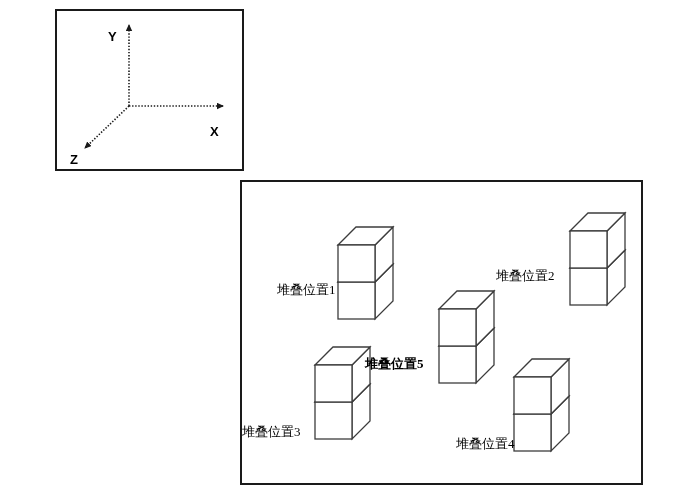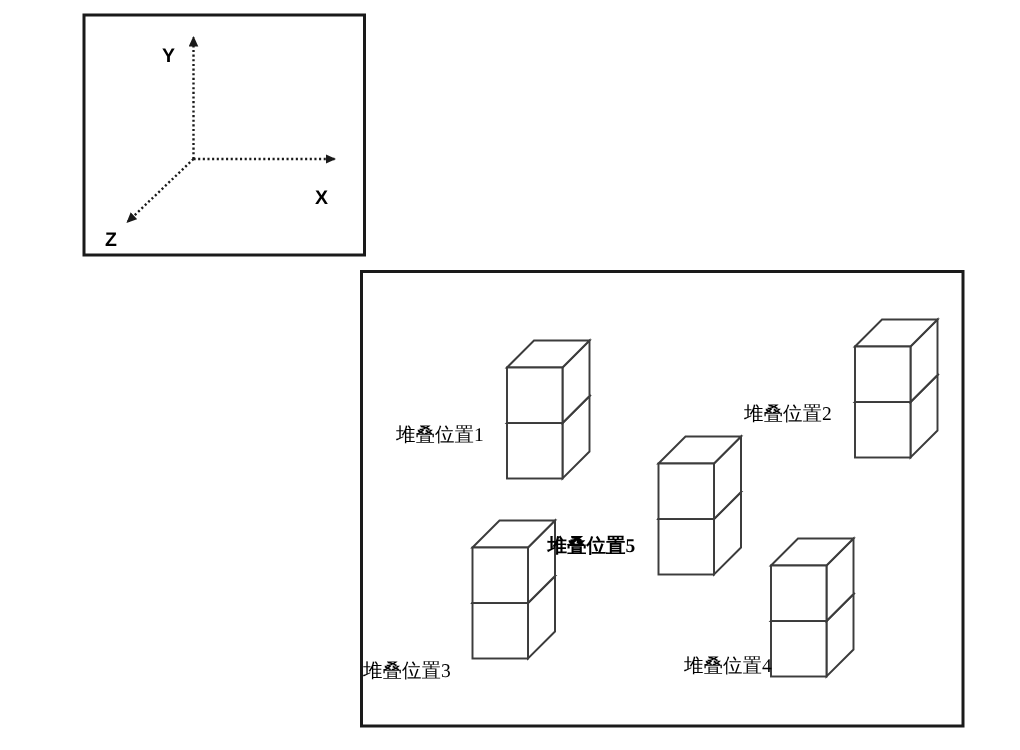--- a/index.html
+++ b/index.html
@@ -162,21 +162,21 @@
             <rect x="197" y="164" width="37" height="37" fill="#ffffff" stroke="#3c3c3c" stroke-width="1.3" stroke-linejoin="miter"></rect>
           </g>
           <g>
             <path d="M234,127 L252,109 L252,146 L234,164 Z" fill="#ffffff" stroke="#3c3c3c" stroke-width="1.3" stroke-linejoin="miter"></path>
             <path d="M197,127 L215,109 L252,109 L234,127 Z" fill="#ffffff" stroke="#3c3c3c" stroke-width="1.3" stroke-linejoin="miter"></path>
             <rect x="197" y="127" width="37" height="37" fill="#ffffff" stroke="#3c3c3c" stroke-width="1.3" stroke-linejoin="miter"></rect>
           </g>
         </g>
       </svg>
     <div id="stack-label-layer">
-        <span class="stack-label" style="left: 22px; top: 101px;">堆叠位置1</span>
+        <span class="stack-label" style="left: 35px; top: 101px;">堆叠位置1</span>
         <span class="stack-label" style="left: 254px; top: 87px;">堆叠位置2</span>
-        <span class="stack-label" style="left: 0px; top: 258px;">堆叠位置3</span>
+        <span class="stack-label" style="left: 0px; top: 243px;">堆叠位置3</span>
         <span class="stack-label" style="left: 214px; top: 255px;">堆叠位置4</span>
         <span class="stack-label" style="left: 123px; top: 175px; font-weight: bold;">堆叠位置5</span>
       </div>
   </div>
 
 </div>
 
 </body></html>

